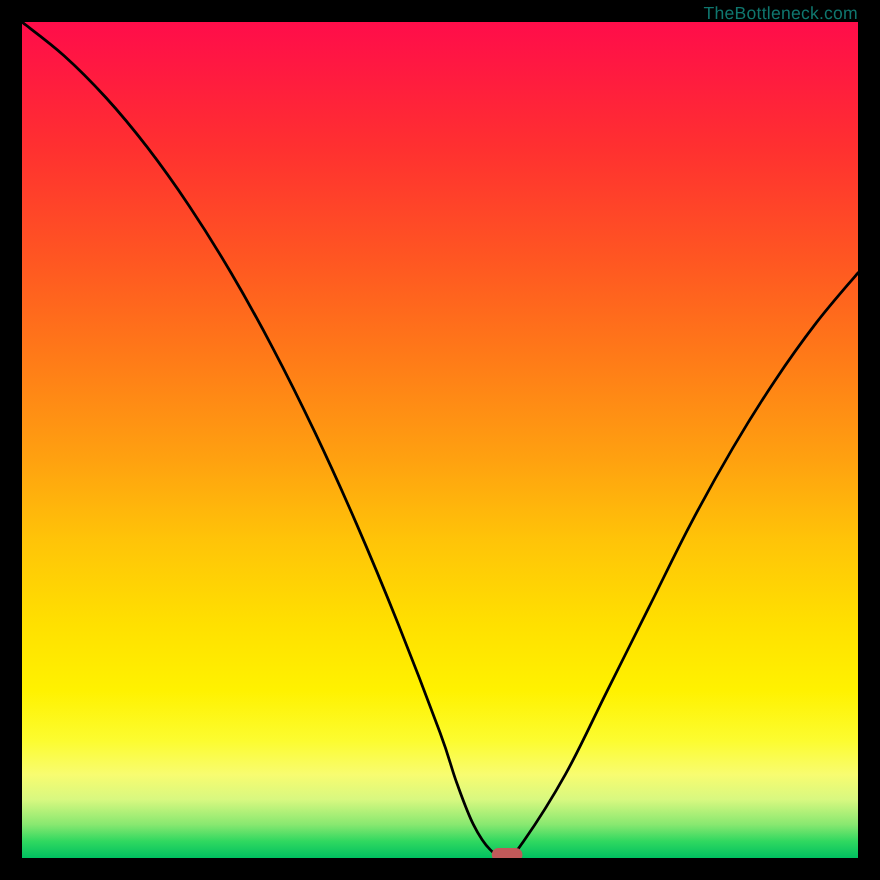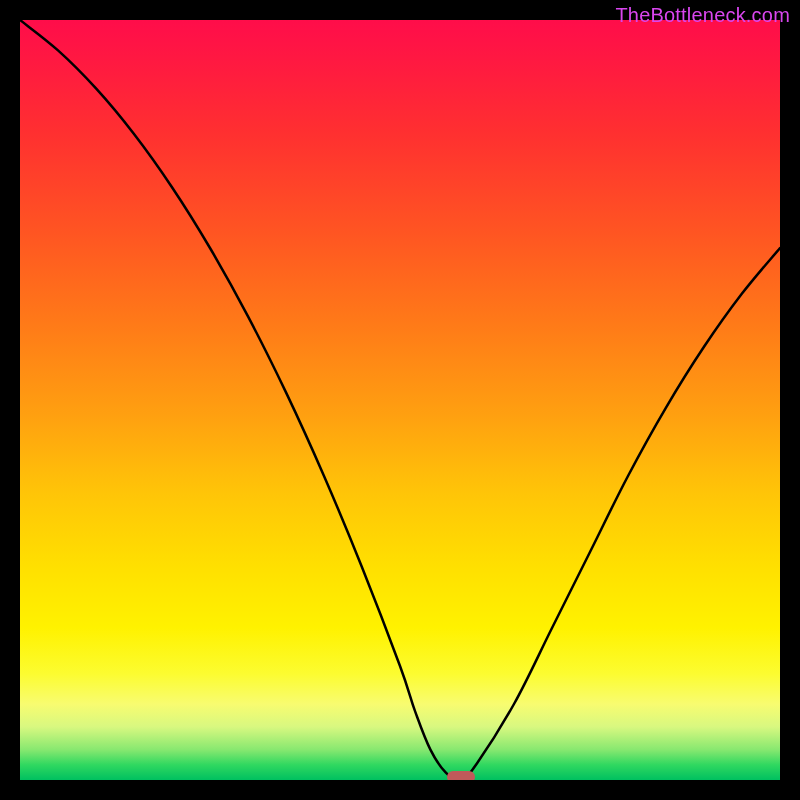--- a/index.html
+++ b/index.html
@@ -13,23 +13,23 @@
   }
   .frame {
     position: relative;
     width: 800px;
     height: 800px;
     background: #000;
   }
   .watermark {
     position: absolute;
     top: 4px;
-    right: 10px;
-    color: #d946ef;
-    font-size: 20px;
+    right: 20px;
+    color: #0f766e;
+    font-size: 16px;
     font-weight: 500;
     letter-spacing: 0.2px;
     z-index: 10;
   }
   .plot {
     position: absolute;
     left: 20px;
     top: 20px;
     width: 760px;
     height: 760px;

